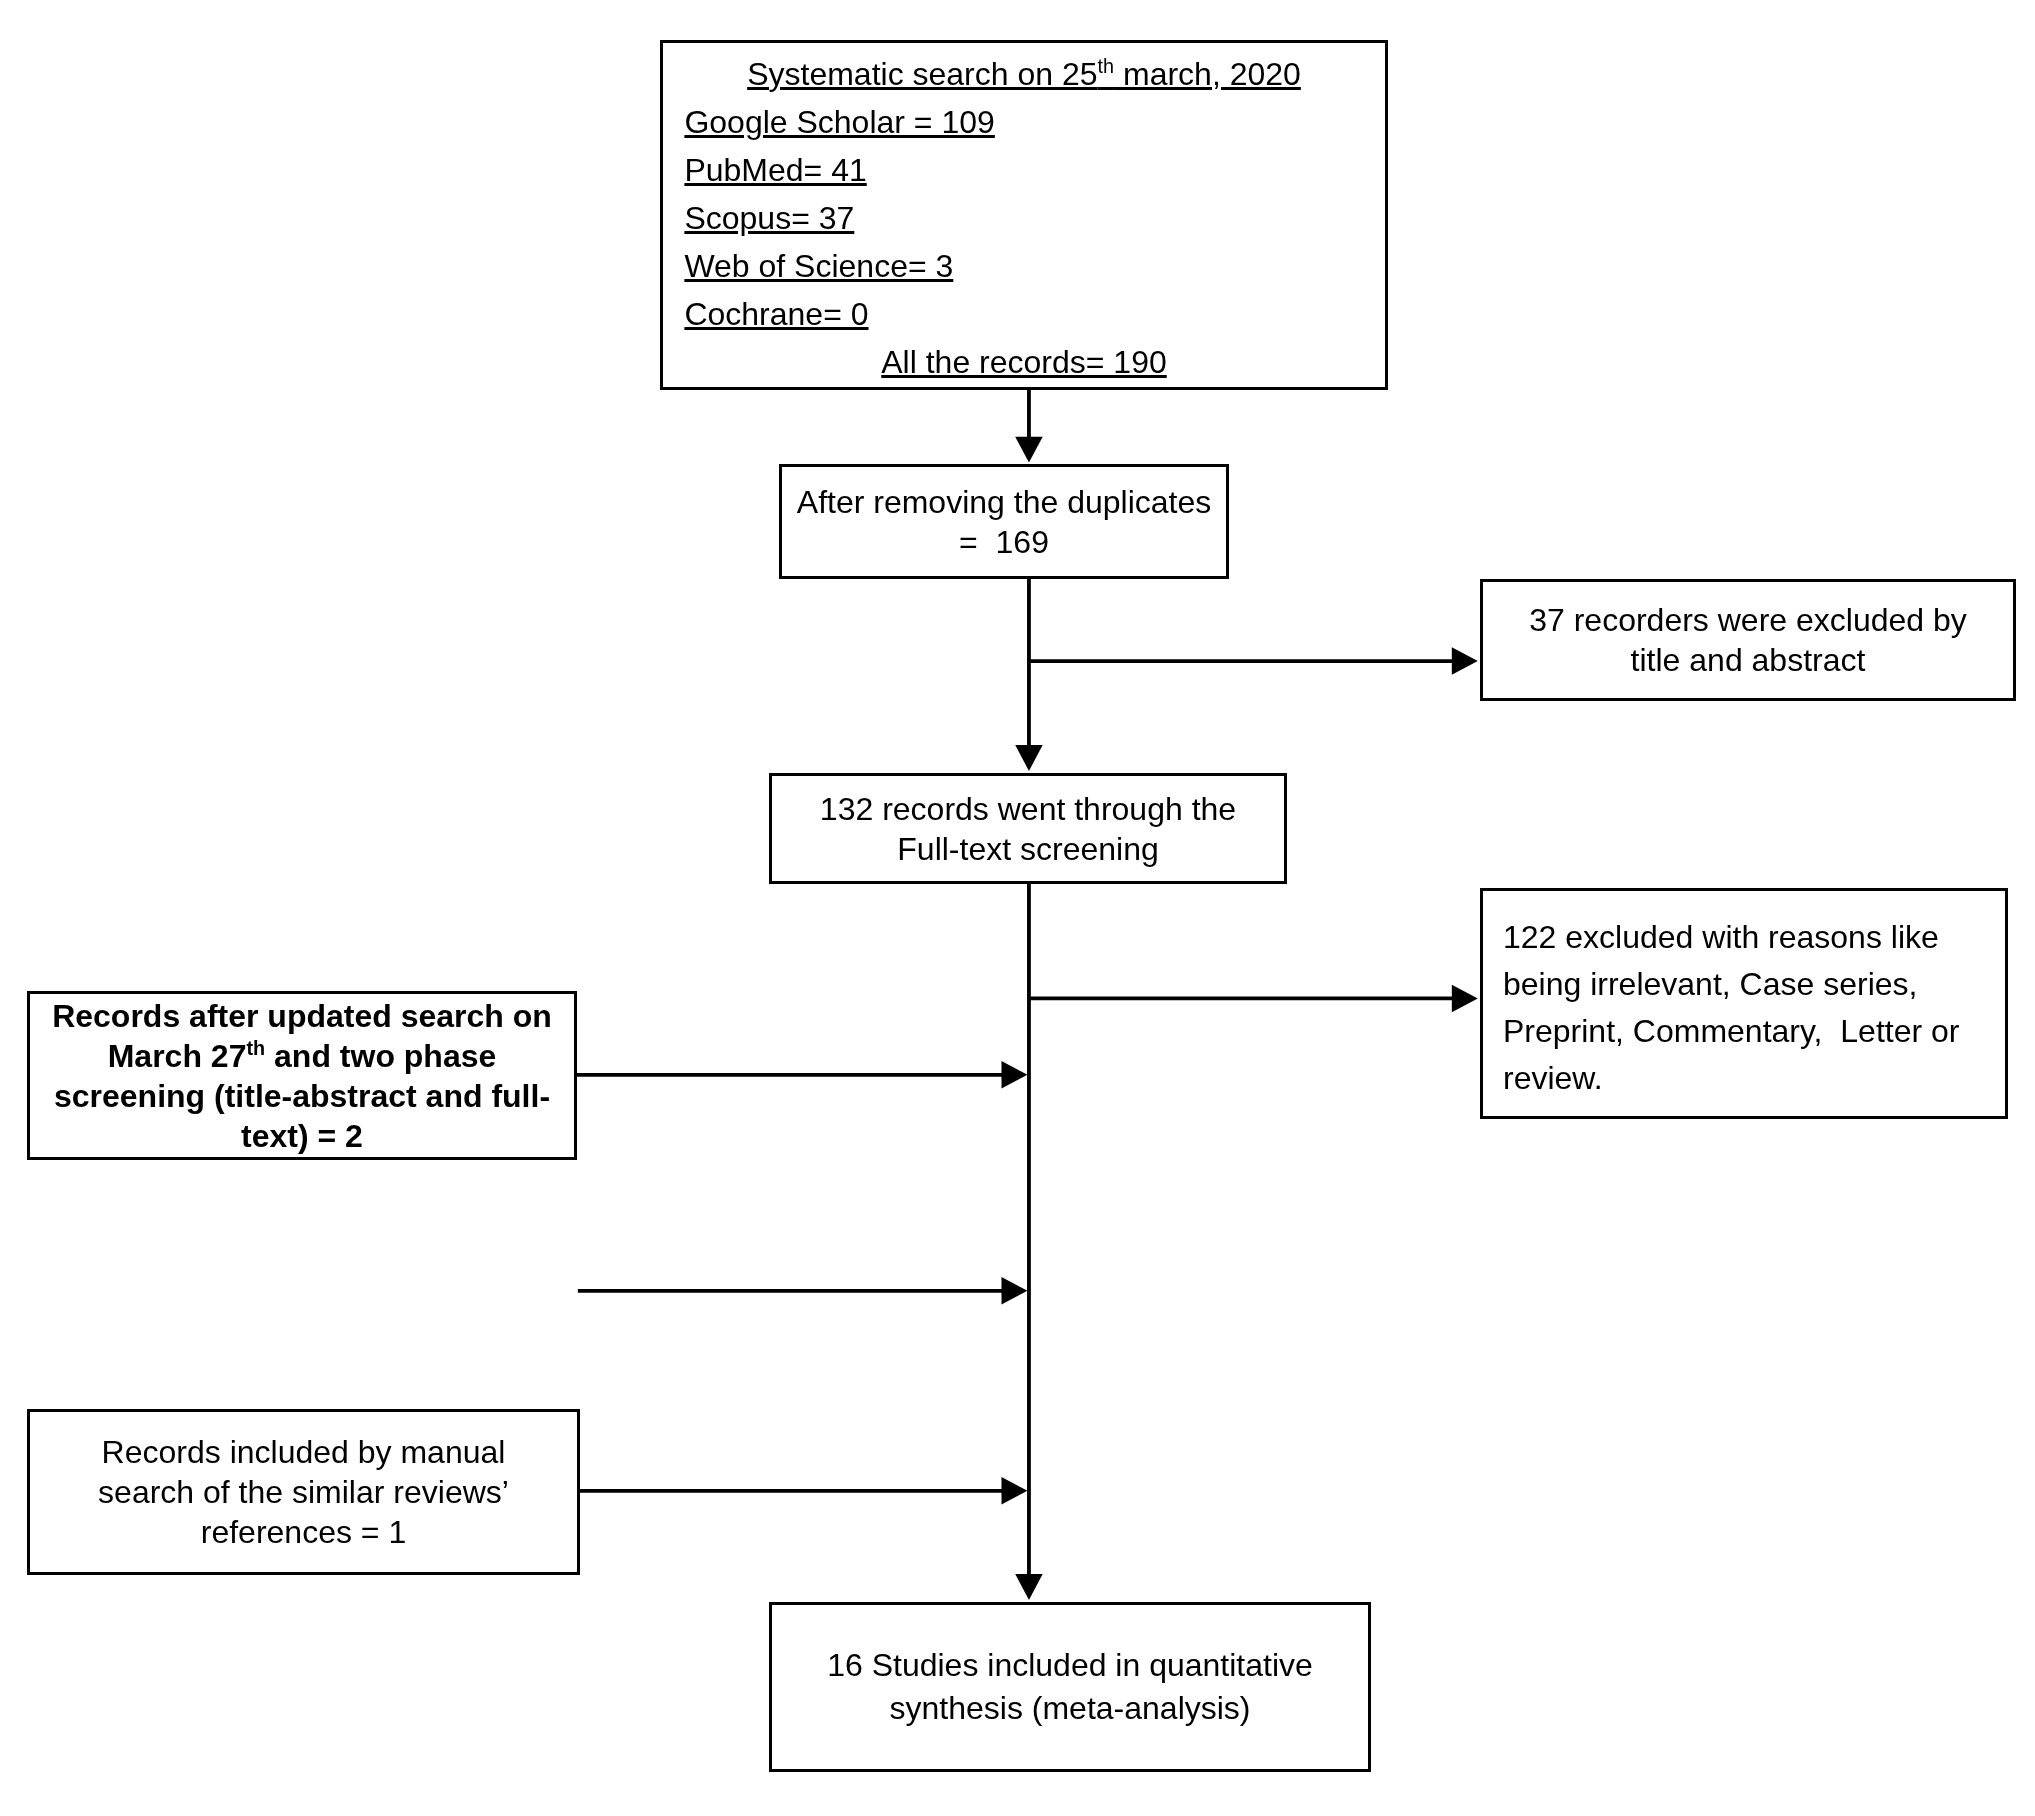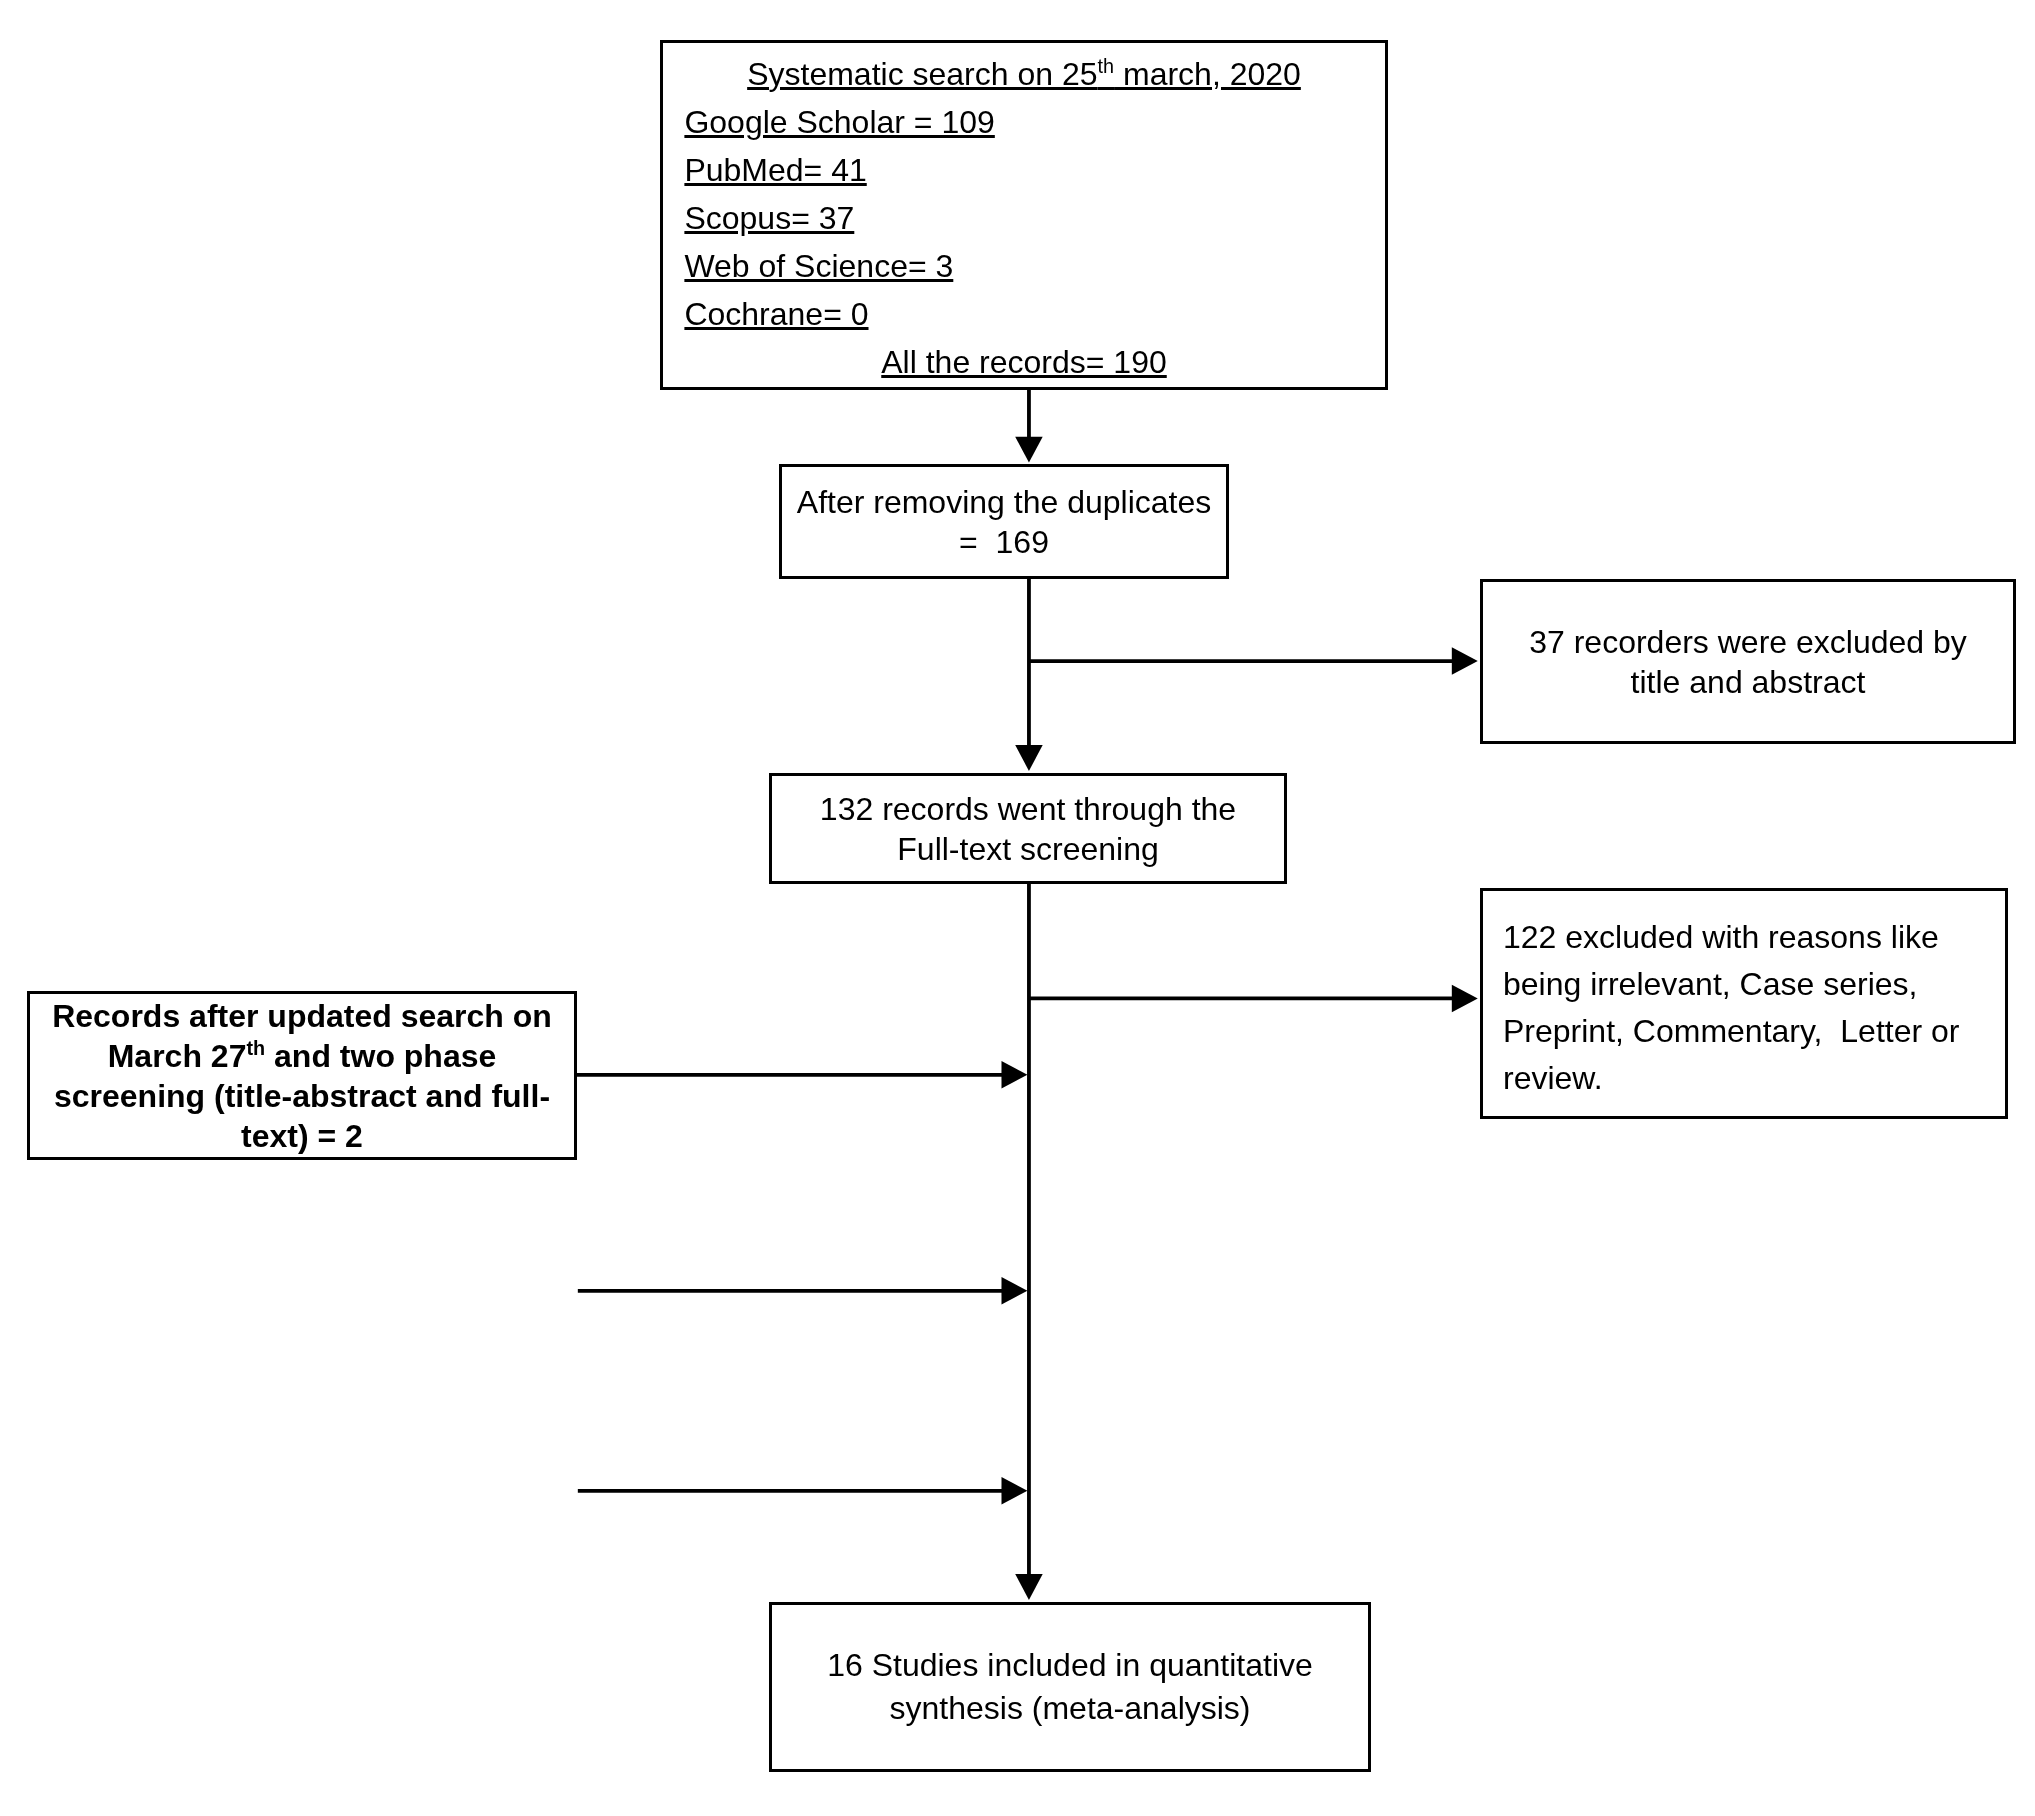--- a/index.html
+++ b/index.html
@@ -38,21 +38,21 @@
   
   #box-search{
     left:660px;top:40px;width:728px;height:350px;
     display:block;text-align:left;padding:7.6px 18.3px;text-decoration:underline;
   }
   #box-search .search-title{text-align:center;line-height:47px;}
   #box-search .search-line{text-align:left;line-height:48px;padding-left:3.1px;}
   #box-search .search-total{text-align:center;line-height:48px;}
 
   #box-duplicates{left:779px;top:464px;width:450px;height:115px;}
-  #box-excluded1{left:1480px;top:579px;width:536px;height:165px;padding:0 30px;}
+  #box-excluded1{left:1480px;top:579px;width:536px;height:122px;padding:0 30px;}
   #box-fulltext{left:769px;top:773px;width:518px;height:111px;}
   #box-excluded2{
     left:1480px;top:888px;width:528px;height:231px;
     display:block;text-align:left;padding:23px 20px;line-height:47px;
   }
   #box-left1{left:27px;top:991px;width:550px;height:169px;padding:0 12px;font-weight:bold;}
   #box-left2{left:27px;top:1215px;width:553px;height:152px;padding:0 13.7px;}
   #box-left3{left:27px;top:1409px;width:553px;height:166px;padding:0 30.5px;}
   #box-included{left:769px;top:1602px;width:602px;height:170px;padding:0 30.5px;line-height:43px;align-items:center;}
 
@@ -119,19 +119,22 @@
     </div>
   </div>
 
   <div class="fbox prewrap" id="box-excluded2"><span>122 excluded with reasons like being irrelevant, Case series, Preprint, Commentary,  Letter or review.</span></div>
 
   <div class="fbox" id="box-left1">
     <div class="inner"><span>Records after updated search on March 27</span><sup>th</sup><span> and two phase screening (title-abstract and full-text) = 2</span></div>
   </div>
 
 
+  <div class="fbox" id="box-left3">
+    <div class="inner">Records included by manual search of the similar reviews’ references = 1</div>
+  </div>
 
   <div class="fbox" id="box-included">
     <div class="inner">16 Studies included in quantitative synthesis (meta-analysis)</div>
   </div>
 
 </div>
 
 
 </body></html>

